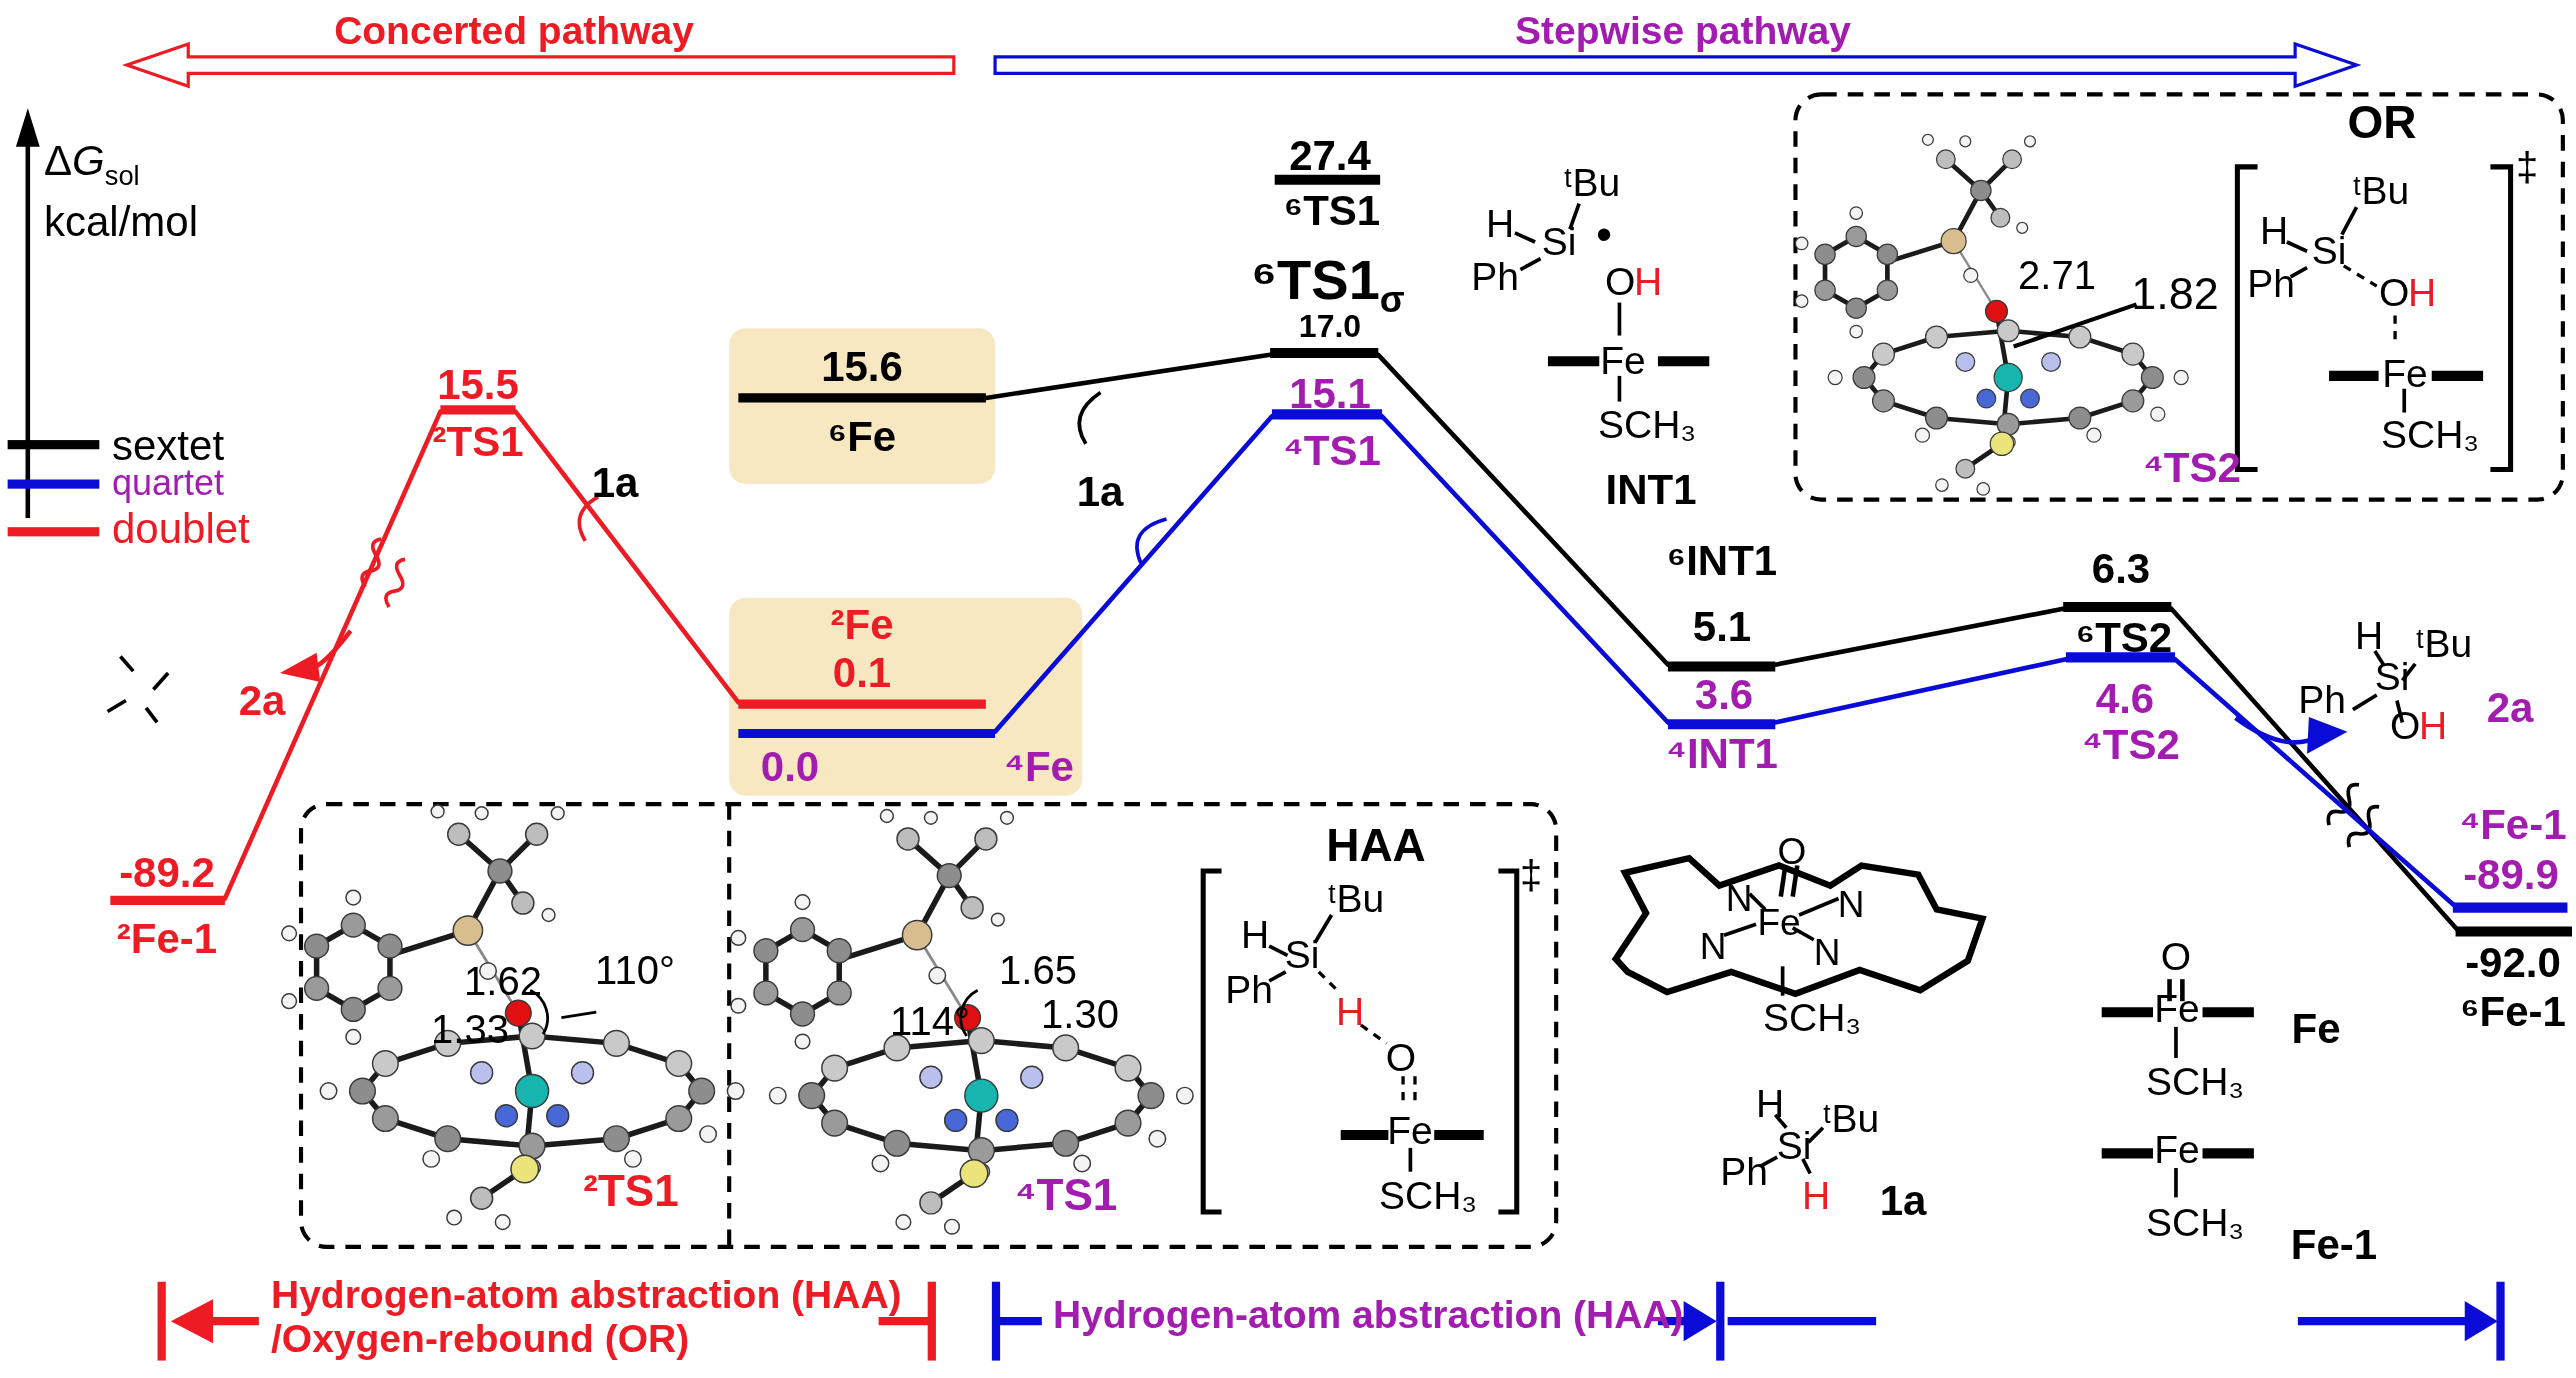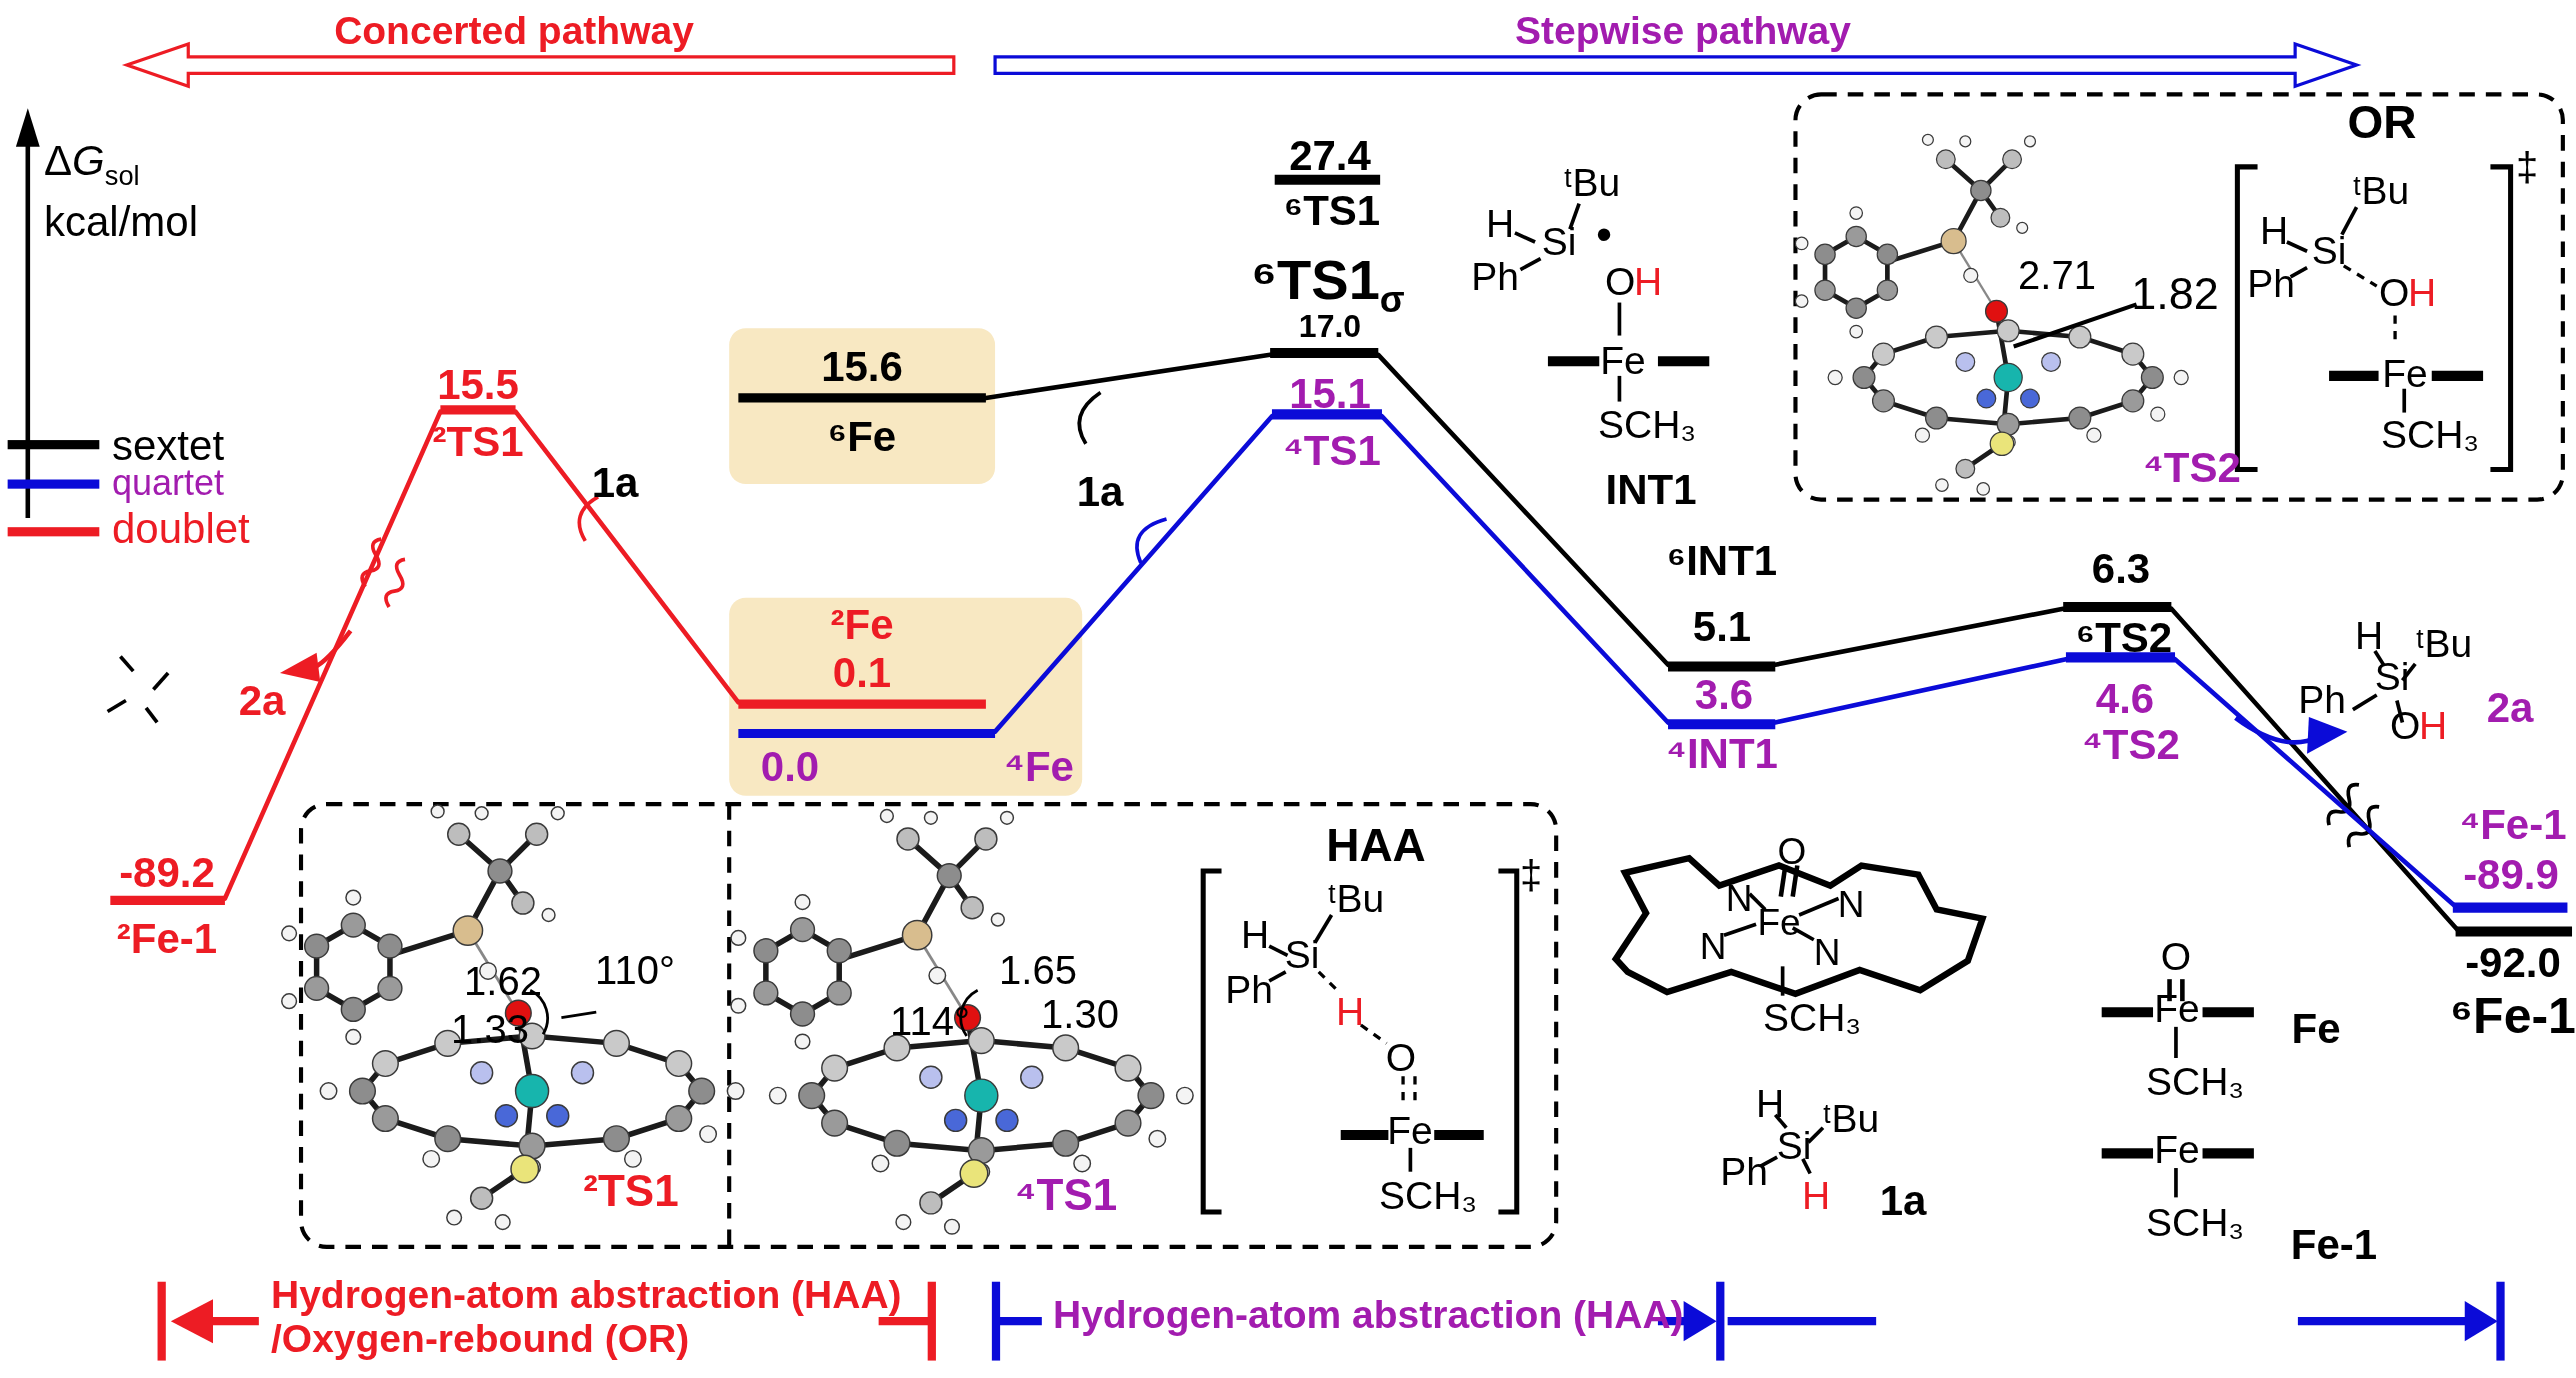--- a/index.html
+++ b/index.html
@@ -328,21 +328,21 @@
     <span class="lbl k c" style="left: 2369px; top: 616px; font-size: 39px;">H</span>
     <span class="lbl k" style="left: 2416px; top: 624px; font-size: 39px;">ᵗBu</span>
     <span class="lbl k c" style="left: 2392px; top: 657px; font-size: 39px;">Si</span>
     <span class="lbl k c" style="left: 2322px; top: 680px; font-size: 39px;">Ph</span>
     <span class="lbl k" style="left: 2390px; top: 706px; font-size: 39px;">O</span>
     <span class="lbl r" style="left: 2419px; top: 706px; font-size: 39px;">H</span>
     <span class="lbl b bd c" style="left: 2510px; top: 686px; font-size: 42px;">2a</span>
     <span class="lbl b bd c" style="left: 2513px; top: 803px; font-size: 42px;">⁴Fe-1</span>
     <span class="lbl b bd c" style="left: 2511px; top: 853px; font-size: 42px;">-89.9</span>
     <span class="lbl k bd c" style="left: 2513px; top: 941px; font-size: 42px;">-92.0</span>
-    <span class="lbl k bd c" style="left: 2513px; top: 990px; font-size: 50px;">⁶Fe-1</span>
+    <span class="lbl k bd c" style="left: 2513px; top: 990px; font-size: 42px;">⁶Fe-1</span>
     <span class="lbl k bd c" style="left: 2382px; top: 99px; font-size: 46px;">OR</span>
     <span class="lbl k c" style="left: 2057px; top: 255px; font-size: 40px; text-align: right;">2.71</span>
     <span class="lbl k c" style="left: 2175px; top: 271px; font-size: 45px;">1.82</span>
     <span class="lbl b bd c" style="left: 2192px; top: 446px; font-size: 42px;">⁴TS2</span>
     <span class="lbl k" style="left: 2516px; top: 147px; font-size: 40px;">‡</span>
     <span class="lbl k" style="left: 2353px; top: 171px; font-size: 39px;">ᵗBu</span>
     <span class="lbl k c" style="left: 2274px; top: 211px; font-size: 39px;">H</span>
     <span class="lbl k c" style="left: 2329px; top: 231px; font-size: 39px;">Si</span>
     <span class="lbl k c" style="left: 2271px; top: 264px; font-size: 39px;">Ph</span>
     <span class="lbl k" style="left: 2379px; top: 273px; font-size: 39px;">O</span>
@@ -353,21 +353,21 @@
     <span class="lbl k" style="left: 1520px; top: 855px; font-size: 40px;">‡</span>
     <span class="lbl k" style="left: 1328px; top: 879px; font-size: 39px;">ᵗBu</span>
     <span class="lbl k c" style="left: 1255px; top: 915px; font-size: 39px;">H</span>
     <span class="lbl k c" style="left: 1302px; top: 935px; font-size: 39px;">Si</span>
     <span class="lbl k c" style="left: 1249px; top: 970px; font-size: 39px;">Ph</span>
     <span class="lbl r c" style="left: 1350px; top: 992px; font-size: 39px;">H</span>
     <span class="lbl k c" style="left: 1401px; top: 1038px; font-size: 39px;">O</span>
     <span class="lbl k c" style="left: 1410px; top: 1111px; font-size: 39px;">Fe</span>
     <span class="lbl k" style="left: 1379px; top: 1176px; font-size: 39px;">SCH₃</span>
     <span class="lbl k c" style="left: 503px; top: 961px; font-size: 40px;">1.62</span>
-    <span class="lbl k c" style="left: 490px; top: 1009px; font-size: 40px;">1.33</span>
+    <span class="lbl k c" style="left: 470px; top: 1009px; font-size: 40px;">1.33</span>
     <span class="lbl k c" style="left: 635px; top: 950px; font-size: 40px;">110°</span>
     <span class="lbl r bd c" style="left: 631px; top: 1168px; font-size: 44px;">²TS1</span>
     <span class="lbl k c" style="left: 1038px; top: 950px; font-size: 40px;">1.65</span>
     <span class="lbl k c" style="left: 930px; top: 1001px; font-size: 40px;">114°</span>
     <span class="lbl k c" style="left: 1080px; top: 994px; font-size: 40px;">1.30</span>
     <span class="lbl b bd c" style="left: 1066px; top: 1172px; font-size: 44px;">⁴TS1</span>
     <span class="lbl k c" style="left: 1739px; top: 880px; font-size: 37px;">N</span>
     <span class="lbl k c" style="left: 1851px; top: 886px; font-size: 37px;">N</span>
     <span class="lbl k c" style="left: 1713px; top: 928px; font-size: 37px;">N</span>
     <span class="lbl k c" style="left: 1827px; top: 934px; font-size: 37px;">N</span>

